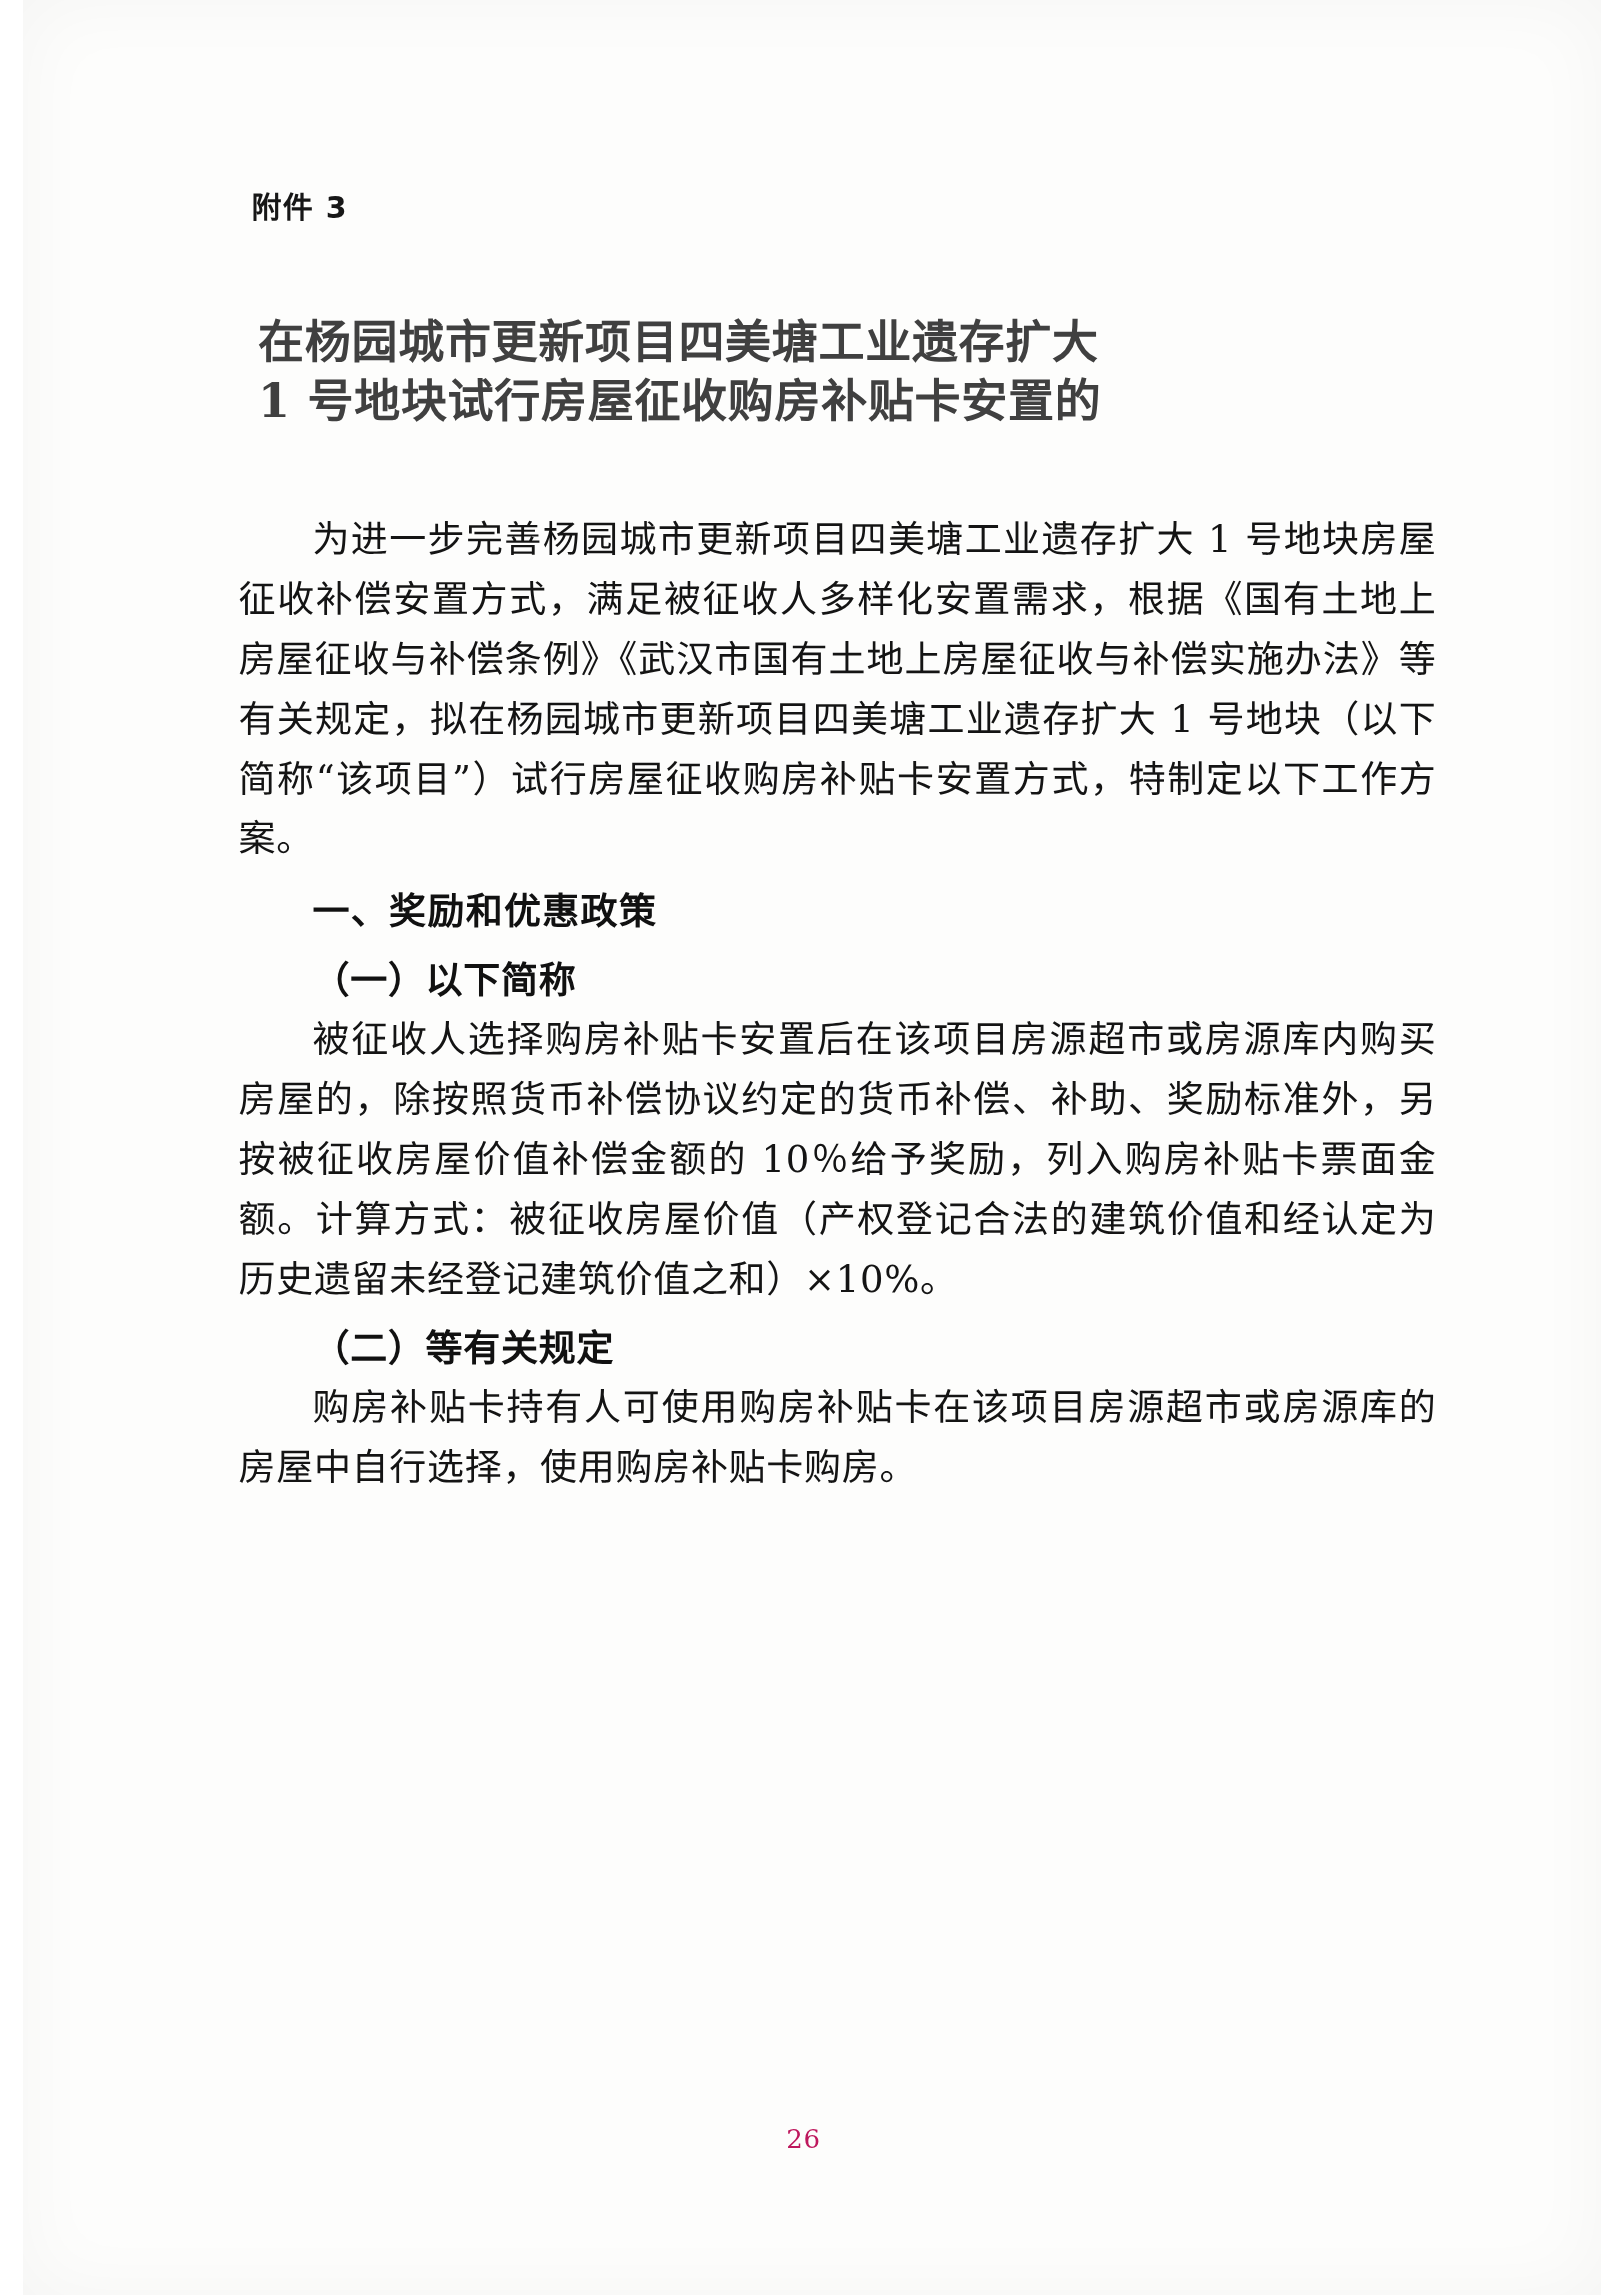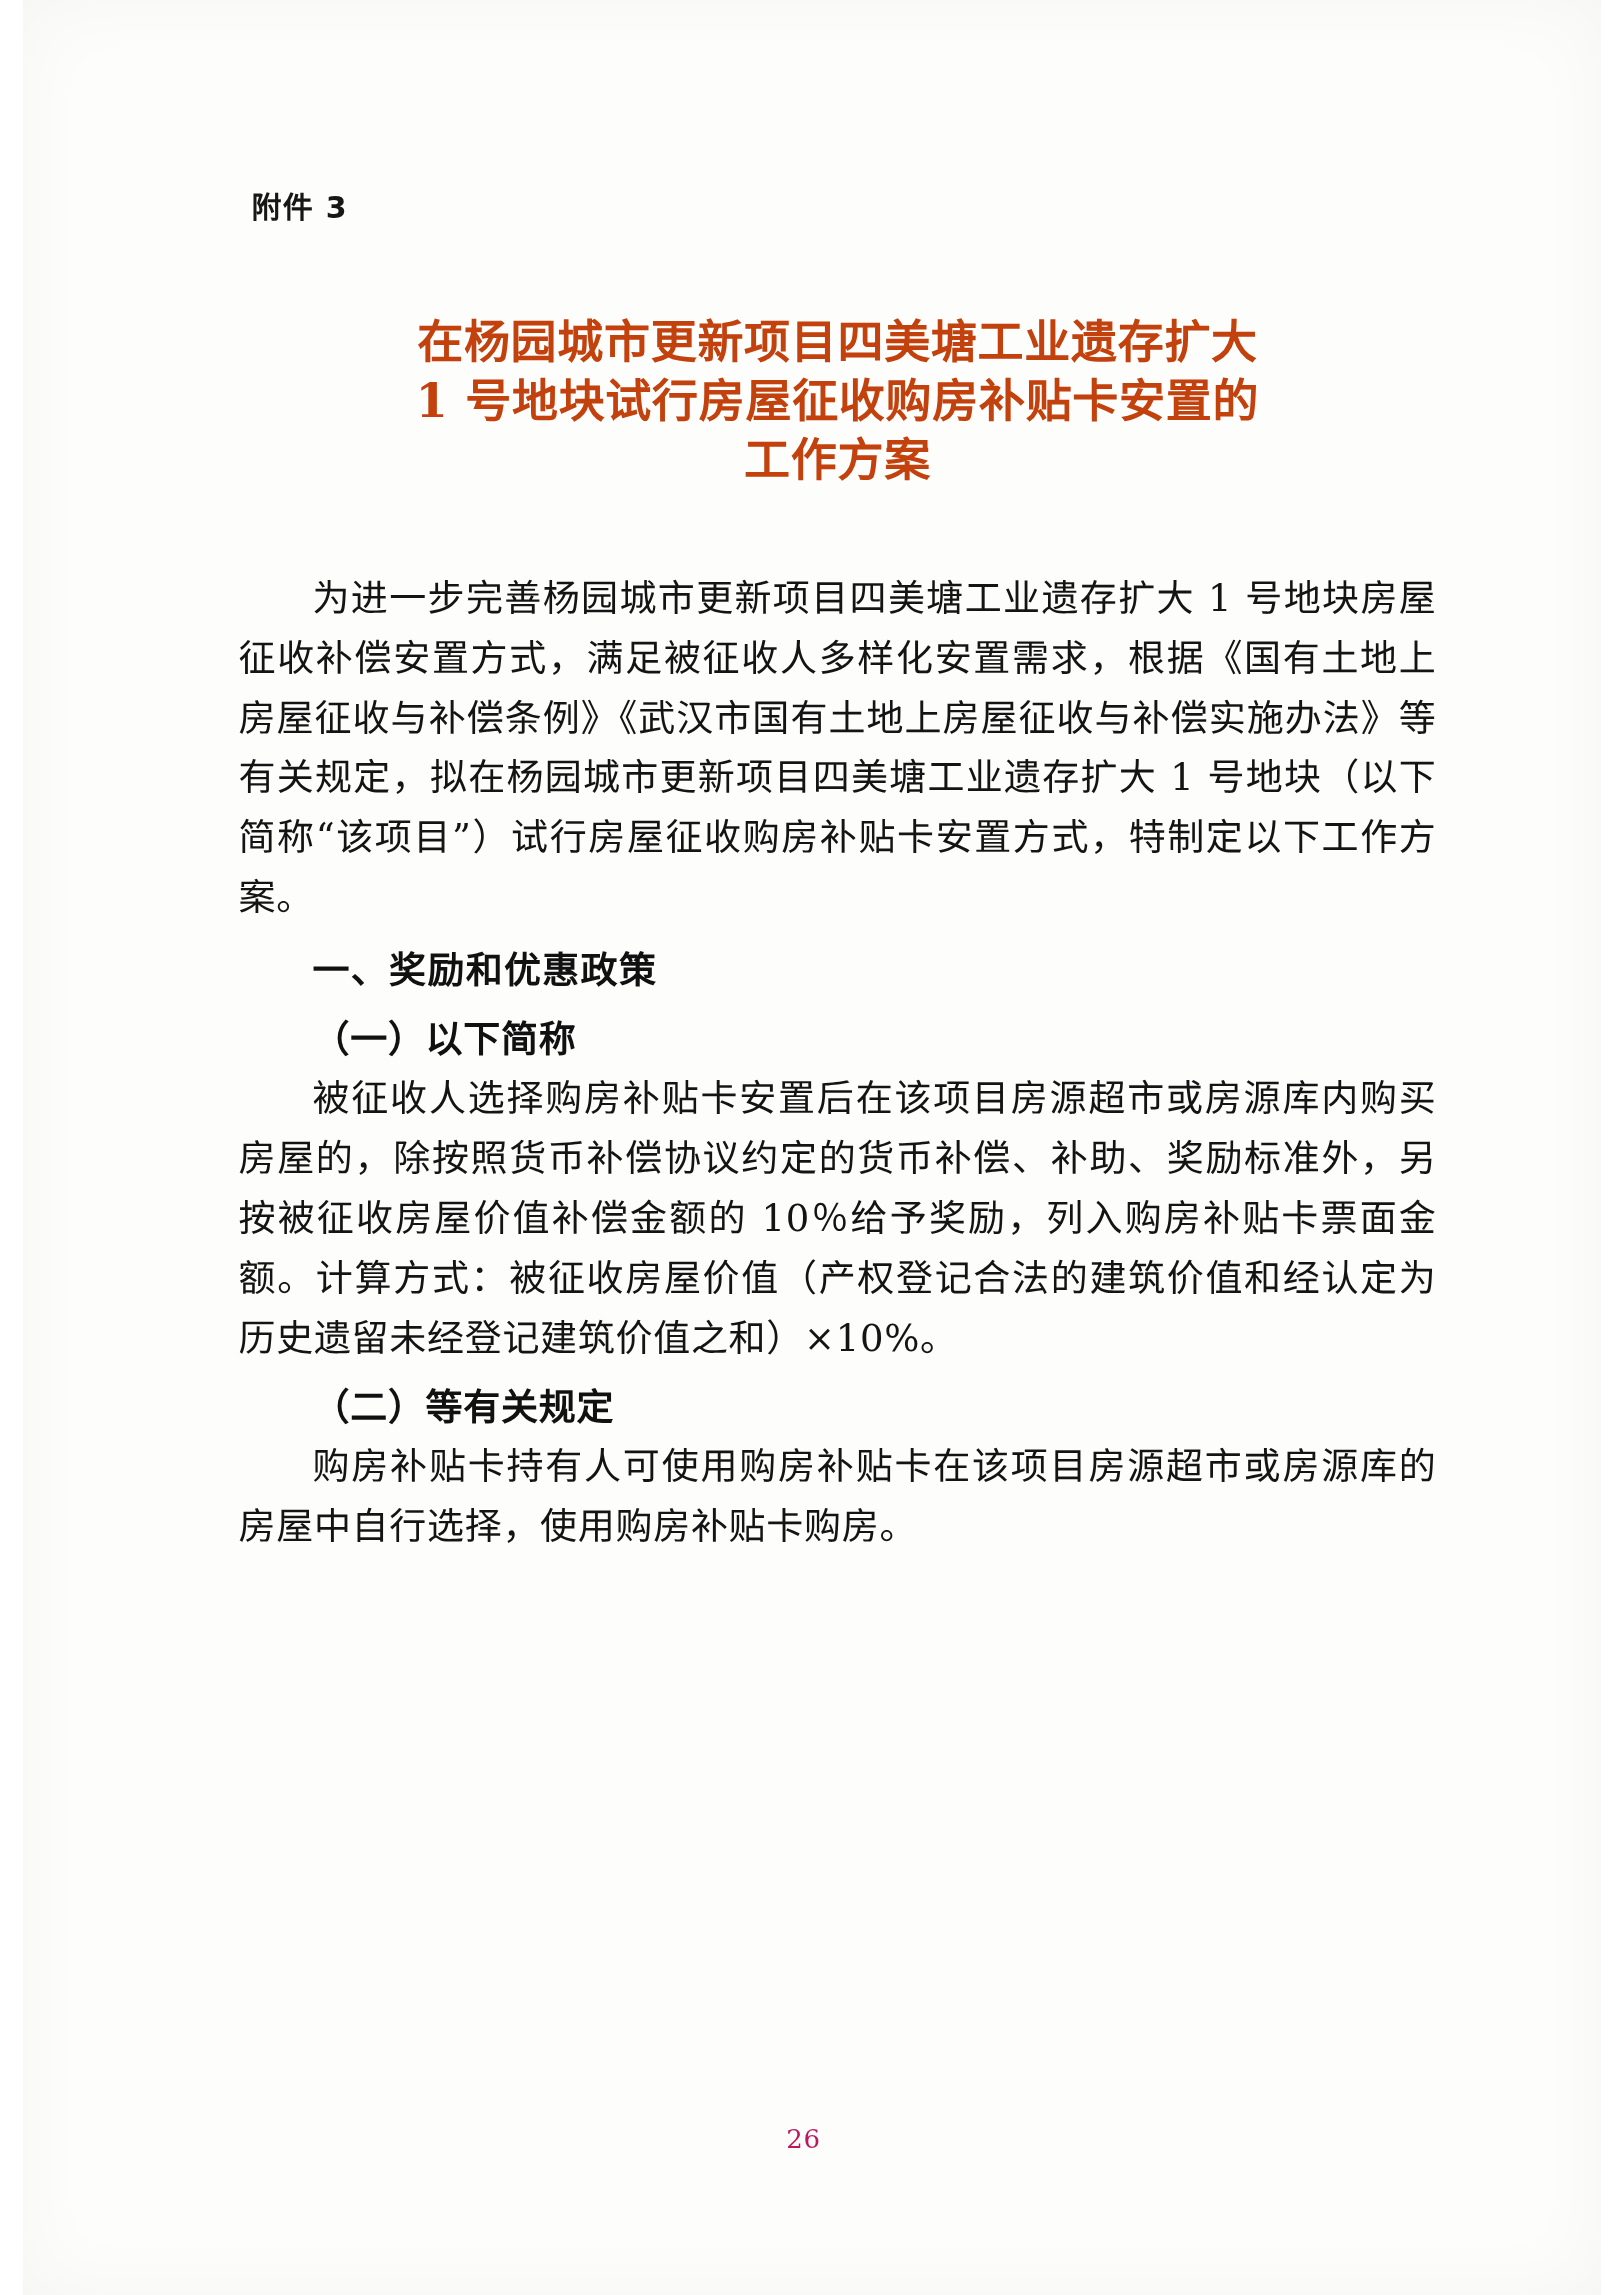--- a/index.html
+++ b/index.html
@@ -36,27 +36,27 @@
   .attachment-label {
     font-family: "DejaVu Sans", "Liberation Sans", sans-serif;
     font-size: 30px;
     font-weight: 700;
     letter-spacing: 1.3px;
     color: #171717;
     margin: 0 0 0 13px;
   }
   .doc-title {
     margin: 86px 0 0 0;
-    text-align: center;
+    text-align: left;
     font-family: "DejaVu Serif", "Liberation Serif", serif;
     font-weight: 700;
     font-size: 46px;
     line-height: 1.28;
     letter-spacing: 0.7px;
-    color: #c2410c;
+    color: #404040;
     padding: 0 19.6px;
   }
   .doc-title .tline {
     display: block;
   }
   .body-text {
     margin-top: 79px;
   }
   p.para {
     margin: 0 0 1.3px 0;
@@ -105,21 +105,20 @@
 
 <div class="page">
 
   <div class="content">
 
     <div class="attachment-label">附件 3</div>
 
     <div class="doc-title">
       <span class="tline">在杨园城市更新项目四美塘工业遗存扩大</span>
       <span class="tline">1 号地块试行房屋征收购房补贴卡安置的</span>
-      <span class="tline">工作方案</span>
     </div>
 
     <div class="body-text">
       <p class="para">为进一步完善杨园城市更新项目四美塘工业遗存扩大 1 号地块房屋征收补偿安置方式，满足被征收人多样化安置需求，根据《国有土地上房屋征收与补偿条例》《武汉市国有土地上房屋征收与补偿实施办法》等有关规定，拟在杨园城市更新项目四美塘工业遗存扩大 1 号地块（以下简称“该项目”）试行房屋征收购房补贴卡安置方式，特制定以下工作方案。</p>
       <p class="heading1">一、奖励和优惠政策</p>
       <p class="heading2">（一）以下简称</p>
       <p class="para">被征收人选择购房补贴卡安置后在该项目房源超市或房源库内购买房屋的，除按照货币补偿协议约定的货币补偿、补助、奖励标准外，另按被征收房屋价值补偿金额的 10％给予奖励，列入购房补贴卡票面金额。计算方式：被征收房屋价值（产权登记合法的建筑价值和经认定为历史遗留未经登记建筑价值之和）×10%。</p>
       <p class="heading2">（二）等有关规定</p>
       <p class="para">购房补贴卡持有人可使用购房补贴卡在该项目房源超市或房源库的房屋中自行选择，使用购房补贴卡购房。</p>
     </div>

